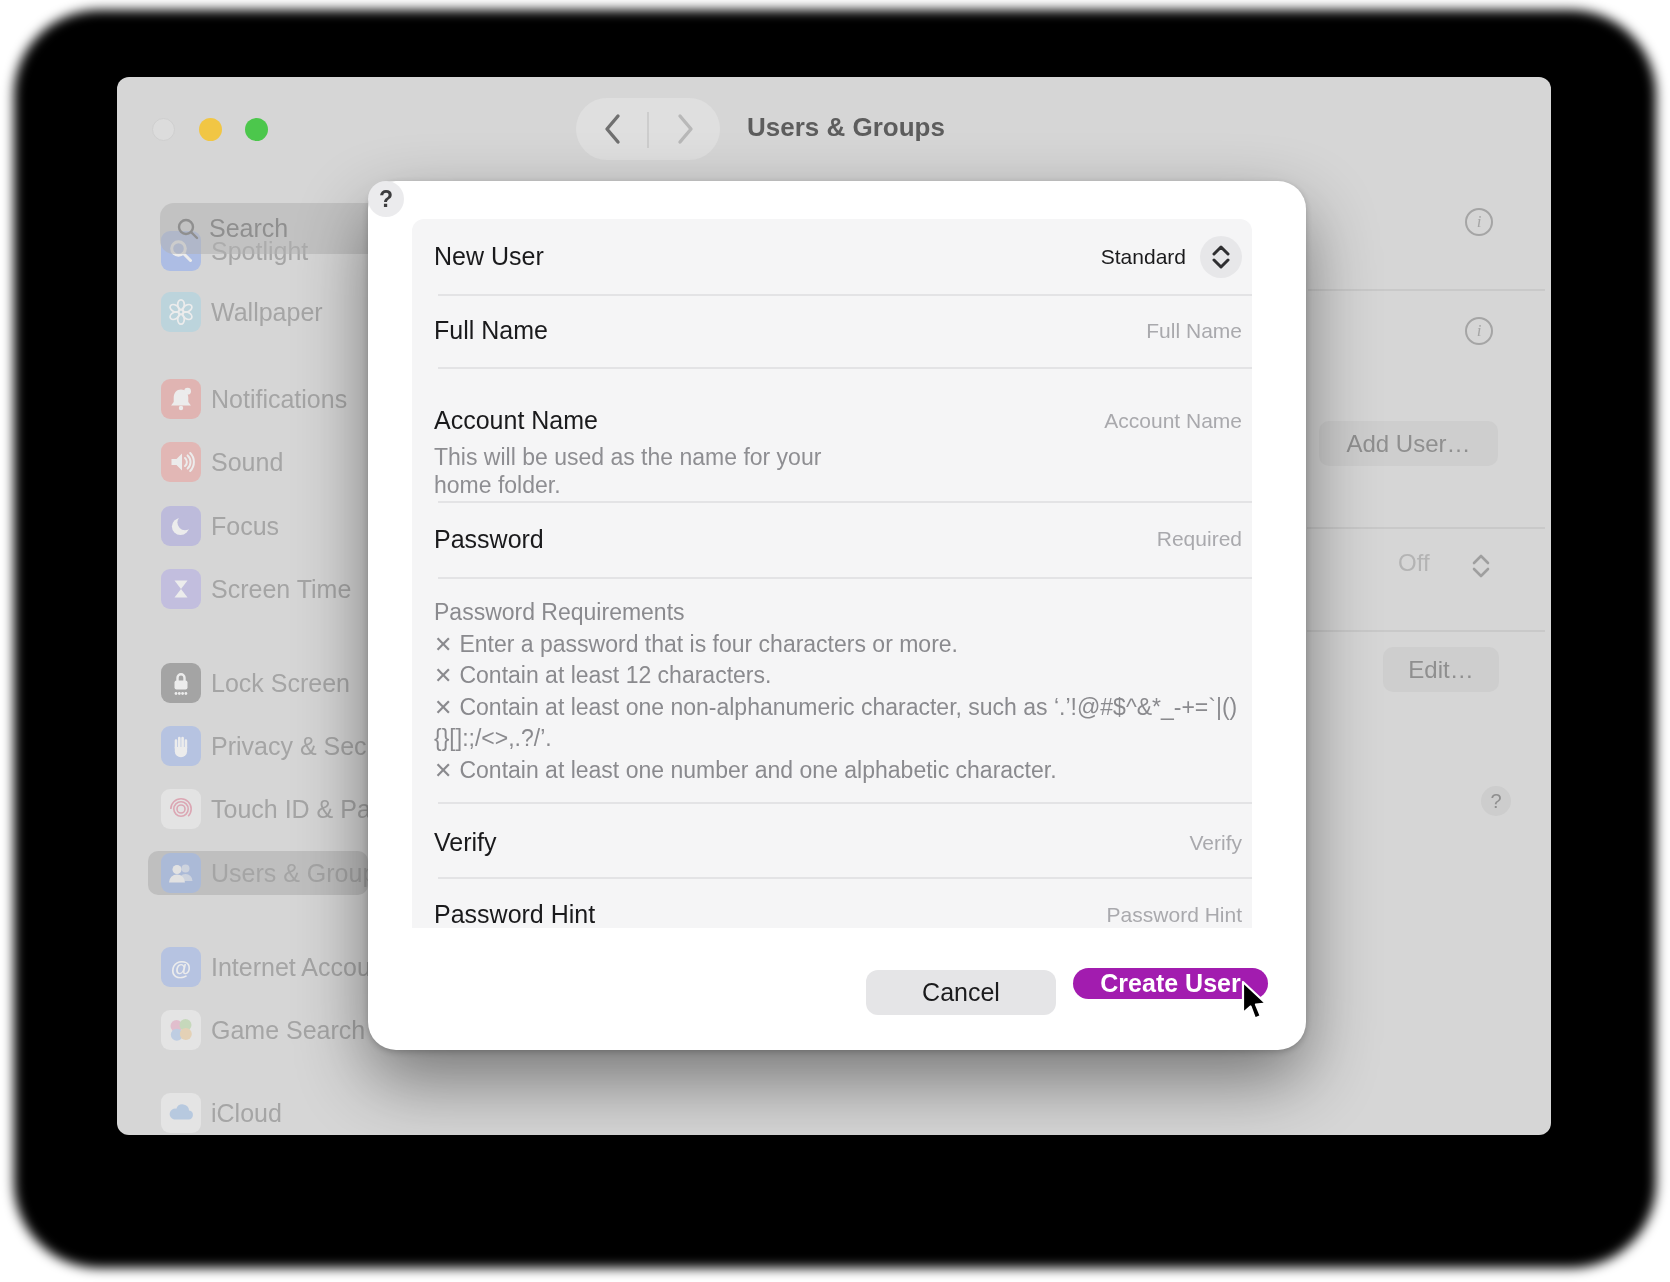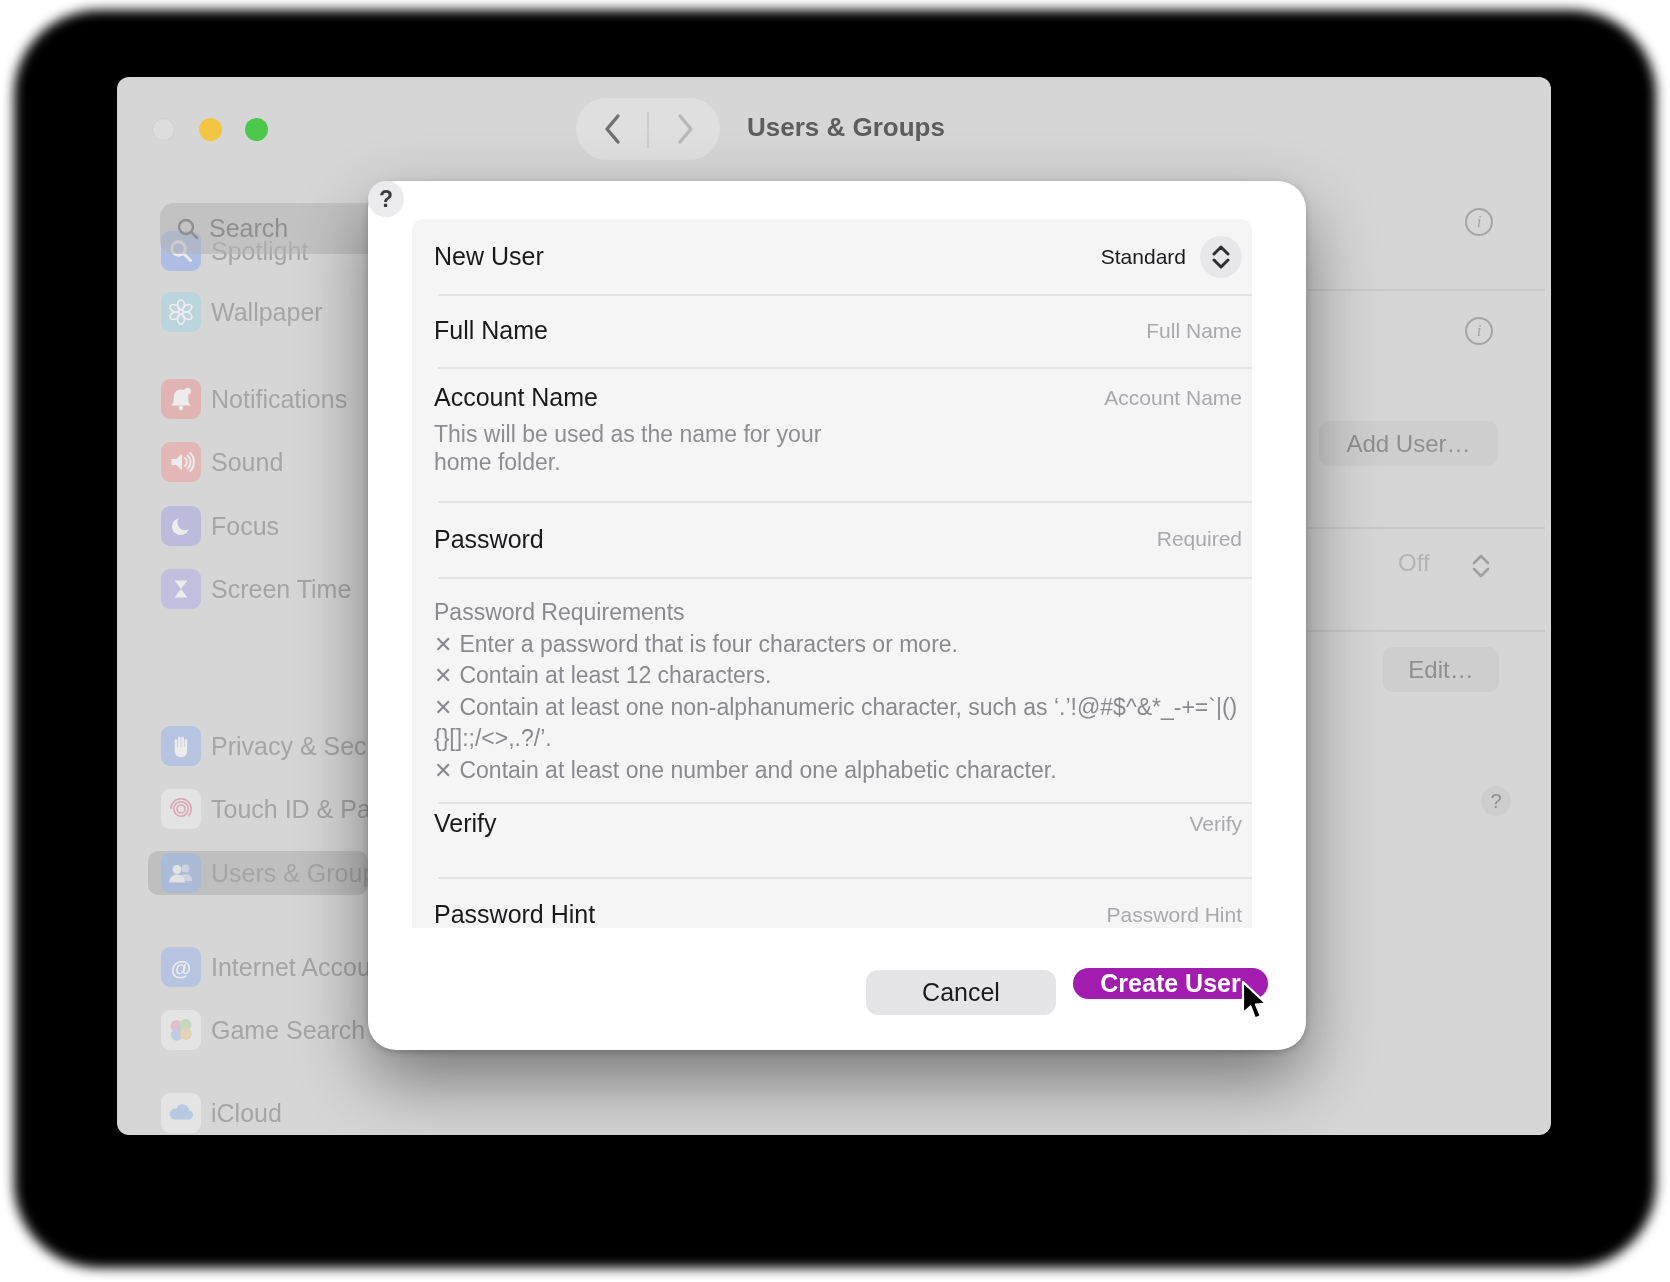--- a/index.html
+++ b/index.html
@@ -135,20 +135,34 @@
     <span class="lbl">Focus</span>
   </div>
   <div class="abs side-row" style="top:567px;">
     <span class="icon"><svg width="40" height="40" viewBox="0 0 40 40">
           <rect width="40" height="40" rx="9" fill="#b3abe6"></rect>
           <polygon points="13.5,11.5 26.5,11.5 20,20" fill="#fff"></polygon>
           <polygon points="13.5,28.5 26.5,28.5 20,20" fill="#fff"></polygon>
         </svg></span>
     <span class="lbl">Screen Time</span>
   </div>
+  <div class="abs side-row" style="top:661px;">
+    <span class="icon"><svg width="40" height="40" viewBox="0 0 40 40">
+          <rect width="40" height="40" rx="9" fill="#7d7d7d"></rect>
+          <path d="M16.5 18v-3.2a3.5 3.5 0 0 1 7 0V18" fill="none" stroke="#fff" stroke-width="2.4"></path>
+          <rect x="13.5" y="17.5" width="13" height="9" rx="2" fill="#fff"></rect>
+          <g fill="#fff">
+            <circle cx="15" cy="30.5" r="1.4"></circle>
+            <circle cx="18.3" cy="30.5" r="1.4"></circle>
+            <circle cx="21.6" cy="30.5" r="1.4"></circle>
+            <circle cx="24.9" cy="30.5" r="1.4"></circle>
+          </g>
+        </svg></span>
+    <span class="lbl">Lock Screen</span>
+  </div>
   <div class="abs side-row" style="top:724px;">
     <span class="icon"><svg width="40" height="40" viewBox="0 0 40 40">
           <rect width="40" height="40" rx="9" fill="#9db4ea"></rect>
           <path d="M15 22v-7.5M18.3 21v-9M21.6 21v-9M24.9 22v-7.5" stroke="#fff" stroke-width="2.6" stroke-linecap="round"></path>
           <path d="M13.8 21h12.3v4.2a6.15 6.15 0 0 1-12.3 0z" fill="#fff"></path>
         </svg></span>
     <span class="lbl">Privacy &amp; Security</span>
   </div>
   <div class="abs side-row" style="top:787px;">
     <span class="icon"><svg width="40" height="40" viewBox="0 0 40 40">
@@ -244,21 +258,21 @@
         </span>
       </div>
       <div class="pdivider" style="top:75px;"></div>
 
       <div class="prow" style="top:75px;height:73px;">
         <span class="plabel">Full Name</span>
         <span class="pvalue">Full Name</span>
       </div>
       <div class="pdivider" style="top:148px;"></div>
 
-      <div class="prow" style="top:148px;height:134px;align-items:flex-start;padding-top:16px;">
+      <div class="prow" style="top:148px;height:134px;align-items:flex-start;padding-top:39px;">
         <span>
           <span class="plabel">Account Name</span>
           <span class="caption" style="display:block;margin-top:8px;">This will be used as the name for your home folder.</span>
         </span>
         <span class="pvalue" style="line-height:30px;">Account Name</span>
       </div>
       <div class="pdivider" style="top:282px;"></div>
 
       <div class="prow" style="top:282px;height:76px;">
         <span class="plabel">Password</span>
@@ -268,21 +282,21 @@
 
       <div class="req-block" style="top:378px;">
         <div>Password Requirements</div>
         <div class="req-item"><span class="xmark">✕</span><span>Enter a password that is four characters or more.</span></div>
         <div class="req-item"><span class="xmark">✕</span><span>Contain at least 12 characters.</span></div>
         <div class="req-item"><span class="xmark">✕</span><span>Contain at least one non-alphanumeric character, such as ‘.’!@#$^&amp;*_-+=`|(){}[]:;/&lt;&gt;,.?/’.</span></div>
         <div class="req-item"><span class="xmark">✕</span><span>Contain at least one number and one alphabetic character.</span></div>
       </div>
       <div class="pdivider" style="top:583px;"></div>
 
-      <div class="prow" style="top:567px;height:75px;gap:44px;">
+      <div class="prow" style="top:586px;height:75px;gap:44px;">
         <span class="plabel">Verify</span>
         <span class="pvalue">Verify</span>
       </div>
       <div class="pdivider" style="top:658px;"></div>
 
       <div class="prow" style="top:658px;height:75px;">
         <span class="plabel">Password Hint</span>
         <span class="pvalue">Password Hint</span>
       </div>
     </div>

